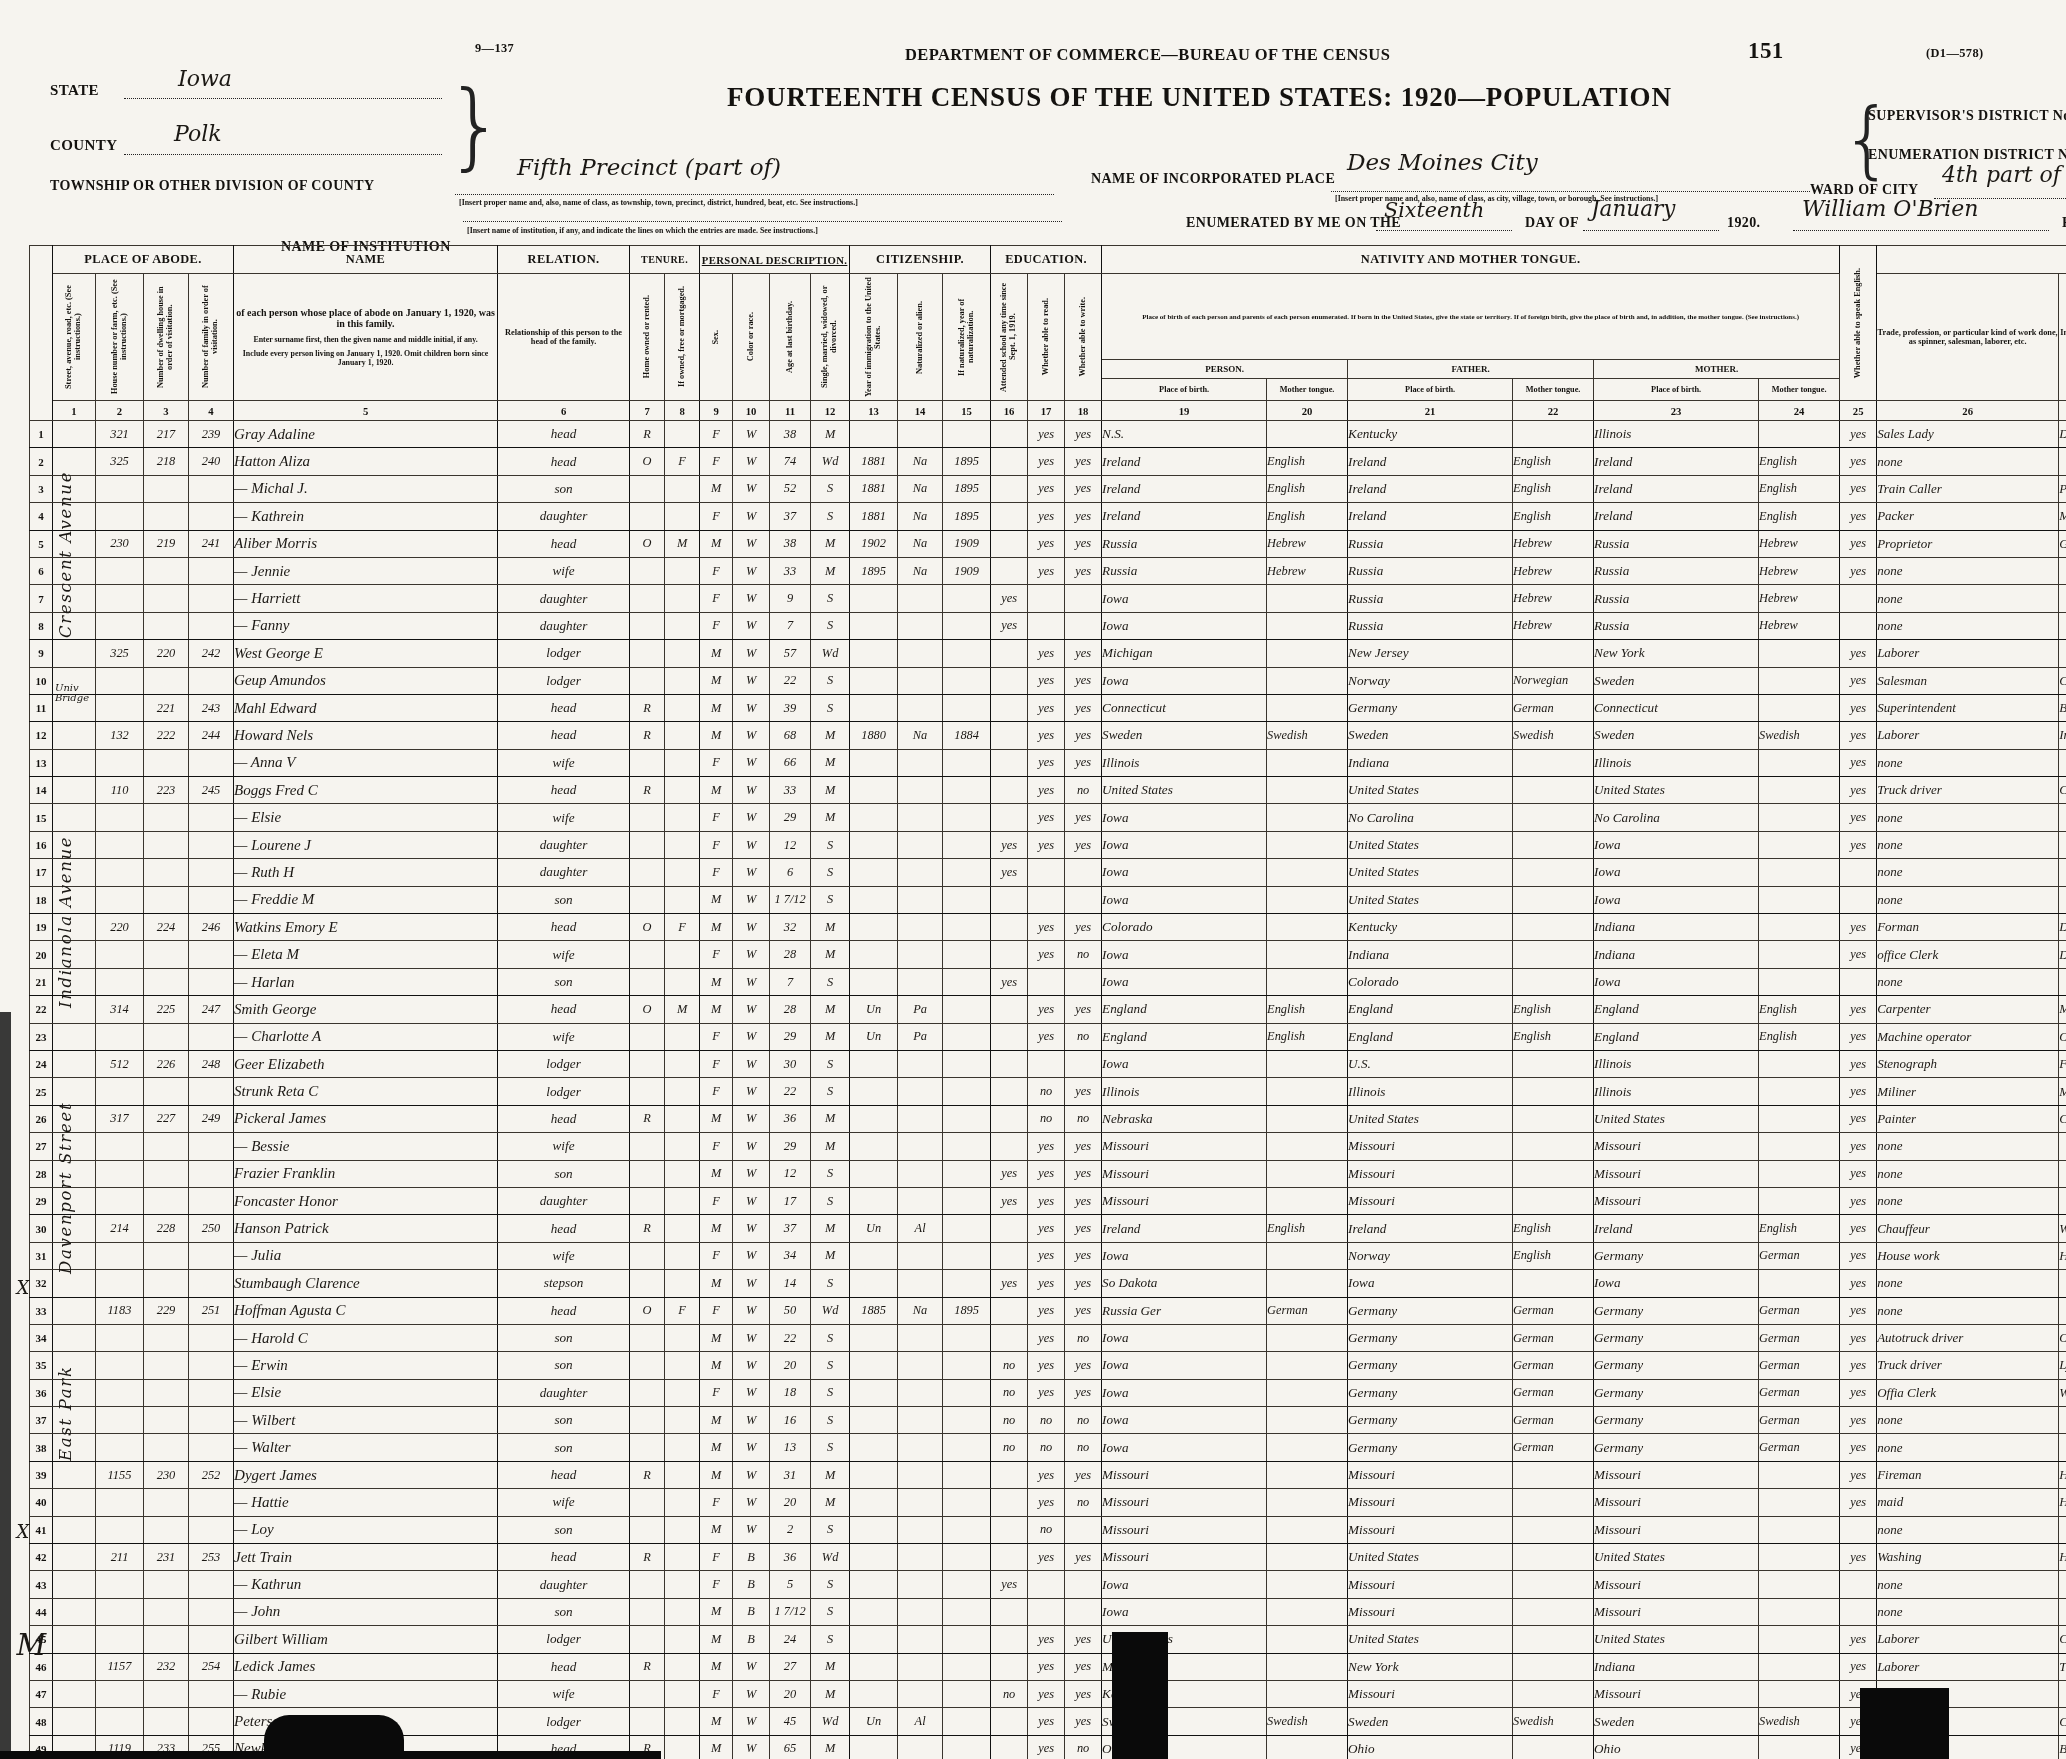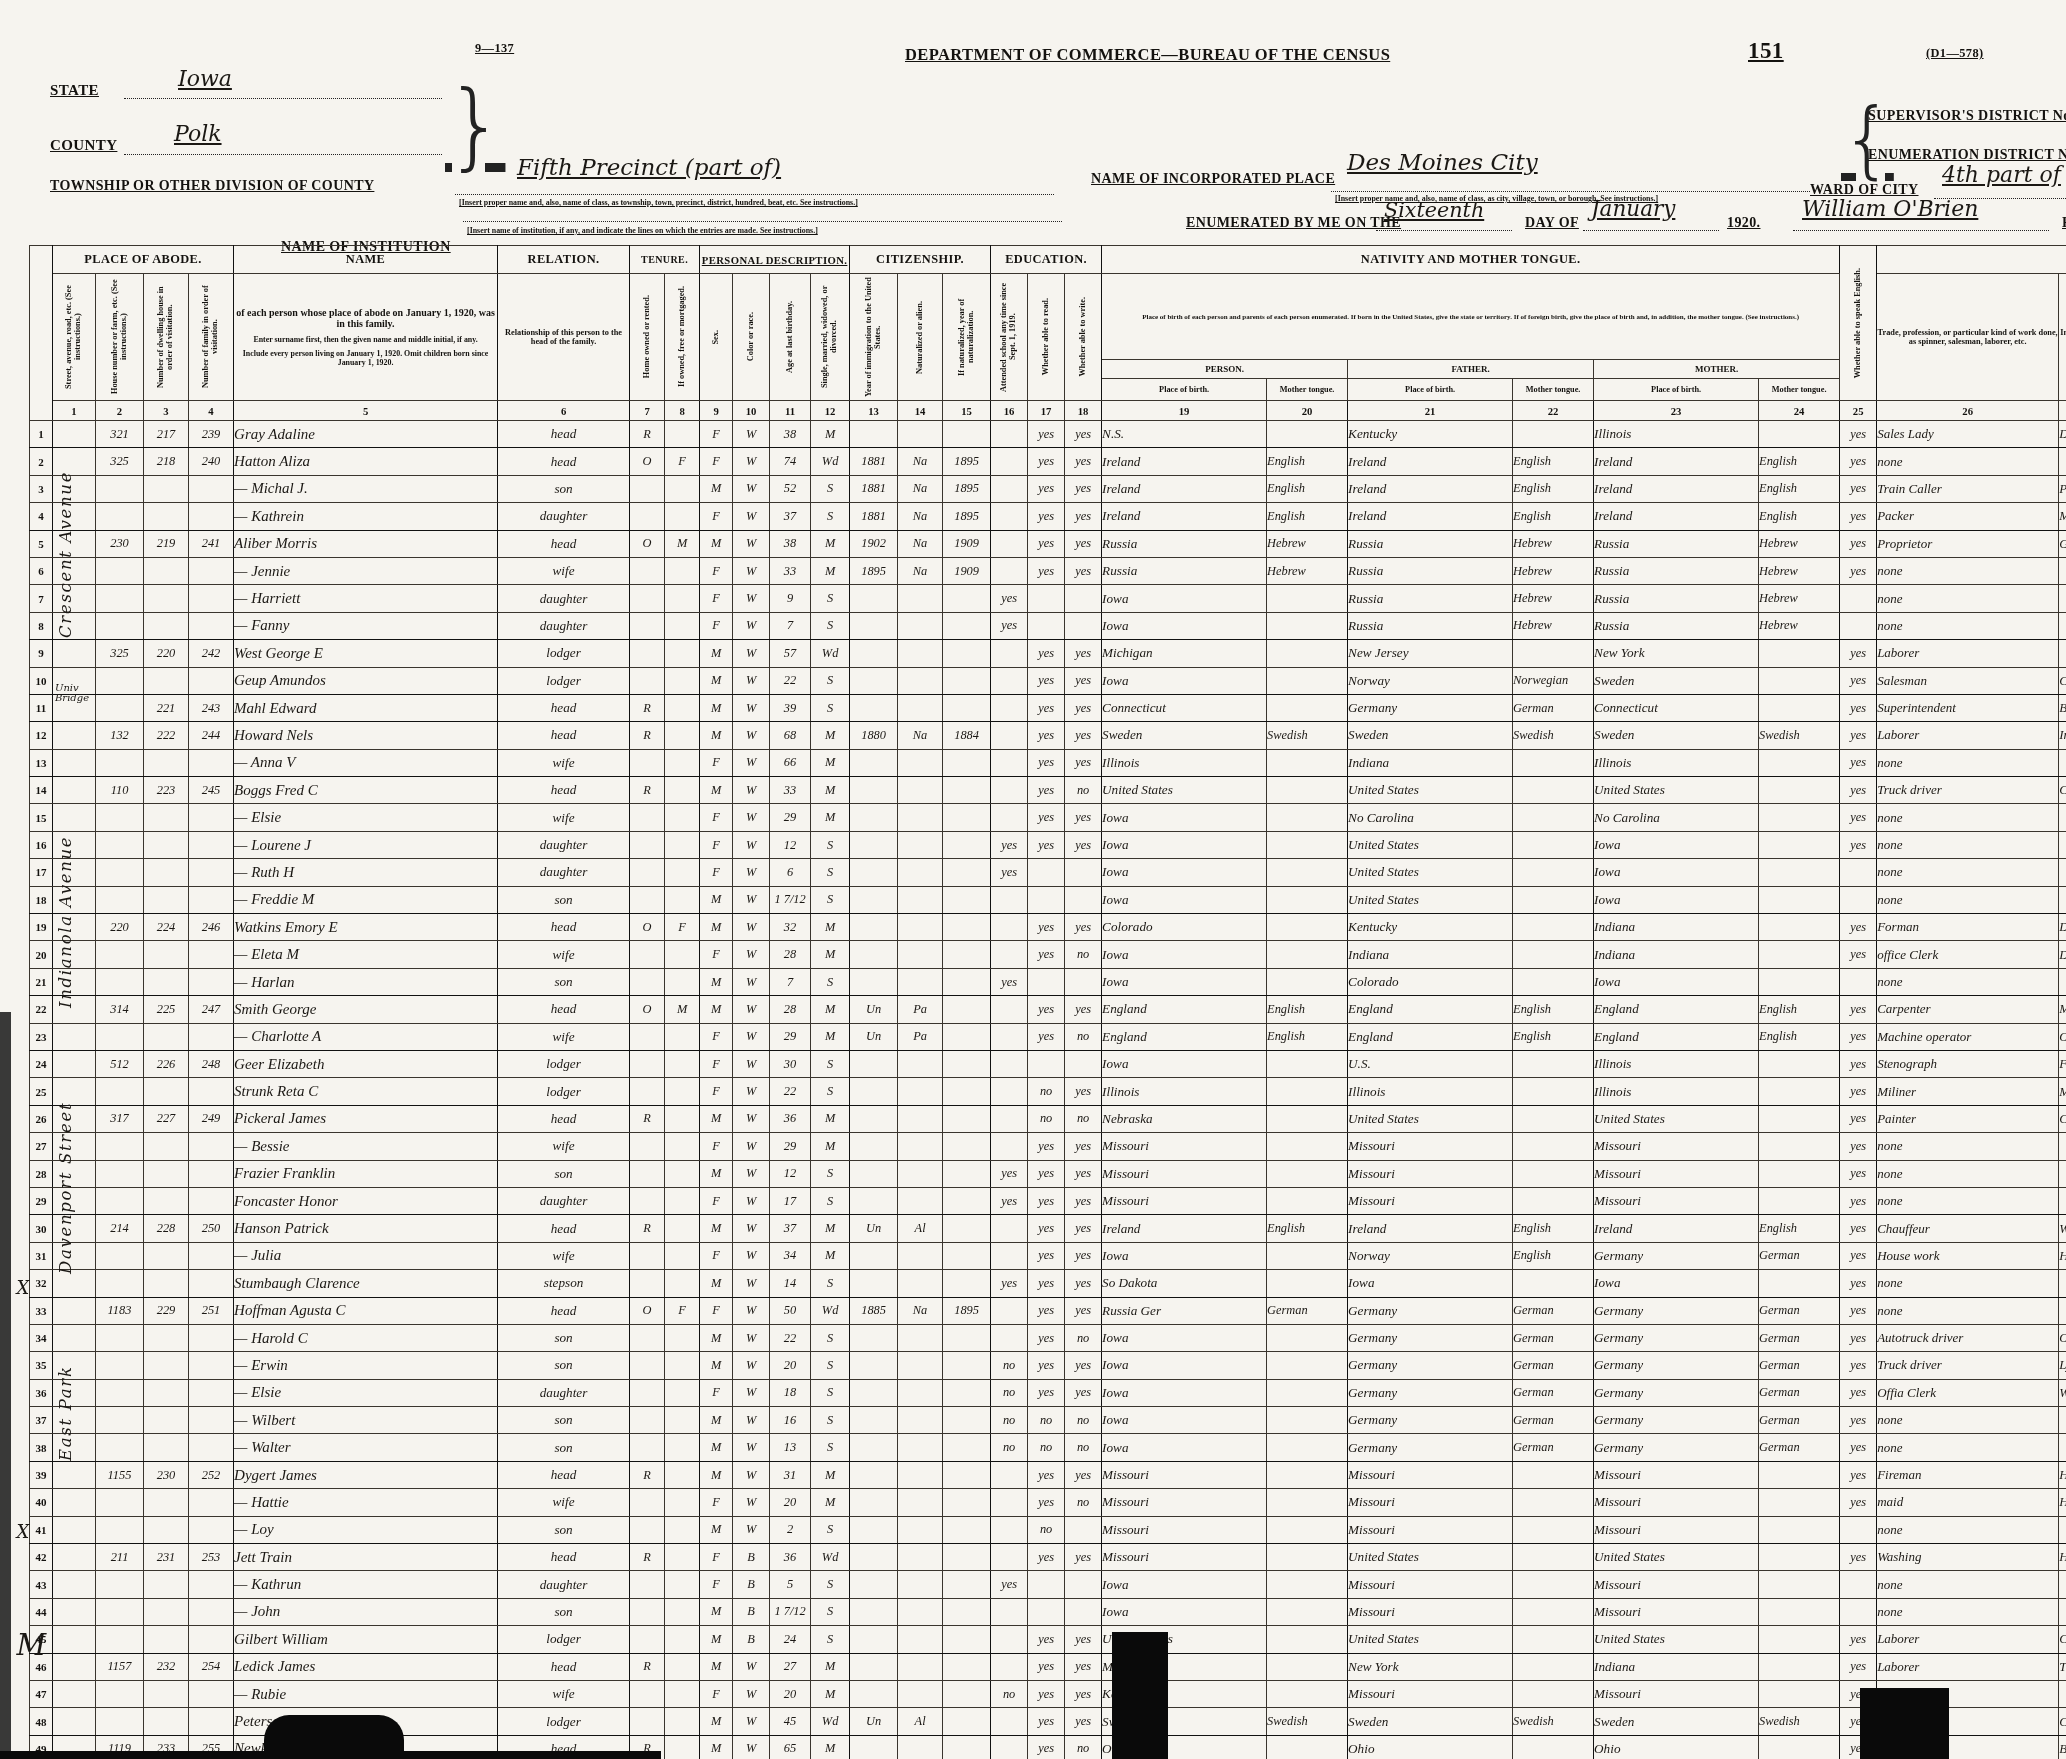--- a/index.html
+++ b/index.html
@@ -5,21 +5,21 @@
   html,body{margin:0;padding:0;}
   body{
     width:2447px;height:1760px;position:relative;overflow:hidden;
     background:#cfccc4;font-family:"Liberation Serif",serif;
   }
   .sheet{
     position:absolute;left:0;top:0;width:2447px;height:1760px;
     background:#f6f4ef;color:#14120f;
   }
   
-  .ph{position:absolute;white-space:nowrap;text-decoration:underline;}
+  .ph{position:absolute;white-space:nowrap;}
   .lab{font-weight:bold;letter-spacing:0.4px;}
   .small-note{font-size:7.9px;font-weight:bold;white-space:nowrap;}
   .dotline{border-bottom:1.2px dotted #222;display:inline-block;}
   .hw{font-family:"DejaVu Serif",serif;font-style:italic;color:#1b1814;}
   .brace{font-family:"DejaVu Sans",sans-serif;font-weight:100;color:#222;}
   
   table.census{border-collapse:collapse;table-layout:fixed;background:transparent;}
   table.census th,table.census td{
     border:0.4px solid #3a352e;padding:0;overflow:visible;
     font-family:"Liberation Serif",serif;vertical-align:middle;
@@ -54,20 +54,21 @@
 </style>
 </head>
 <body>
 
 <div class="sheet">
 
   <div class="ph lab" style="left:475px;top:41px;font-size:12.4px;">9—137</div>
   <div class="ph lab" style="left:905px;top:45px;font-size:16.5px;">DEPARTMENT OF COMMERCE—BUREAU OF THE CENSUS</div>
   <div class="ph lab" style="left:1748px;top:38px;font-size:23px;">151</div>
   <div class="ph lab" style="left:1926px;top:46px;font-size:12.4px;">(D1—578)</div>
+  <div class="ph lab" style="left:727px;top:82px;font-size:27px;letter-spacing:0.8px;">FOURTEENTH CENSUS OF THE UNITED STATES: 1920—POPULATION</div>
 
   <div class="ph lab" style="left:50px;top:82px;font-size:15px;">STATE</div>
   <div class="ph hw" style="left:178px;top:66px;font-size:22px;">Iowa</div>
   <div class="ph dotline" style="left:124px;top:98px;width:318px;"></div>
   <div class="ph lab" style="left:50px;top:137px;font-size:15px;">COUNTY</div>
   <div class="ph hw" style="left:174px;top:121px;font-size:22px;">Polk</div>
   <div class="ph dotline" style="left:124px;top:154px;width:318px;"></div>
   <div class="ph brace" style="left:445px;top:70px;font-size:95px;">}</div>
 
   <div class="ph lab" style="left:50px;top:178px;font-size:14px;">TOWNSHIP OR OTHER DIVISION OF COUNTY</div>

